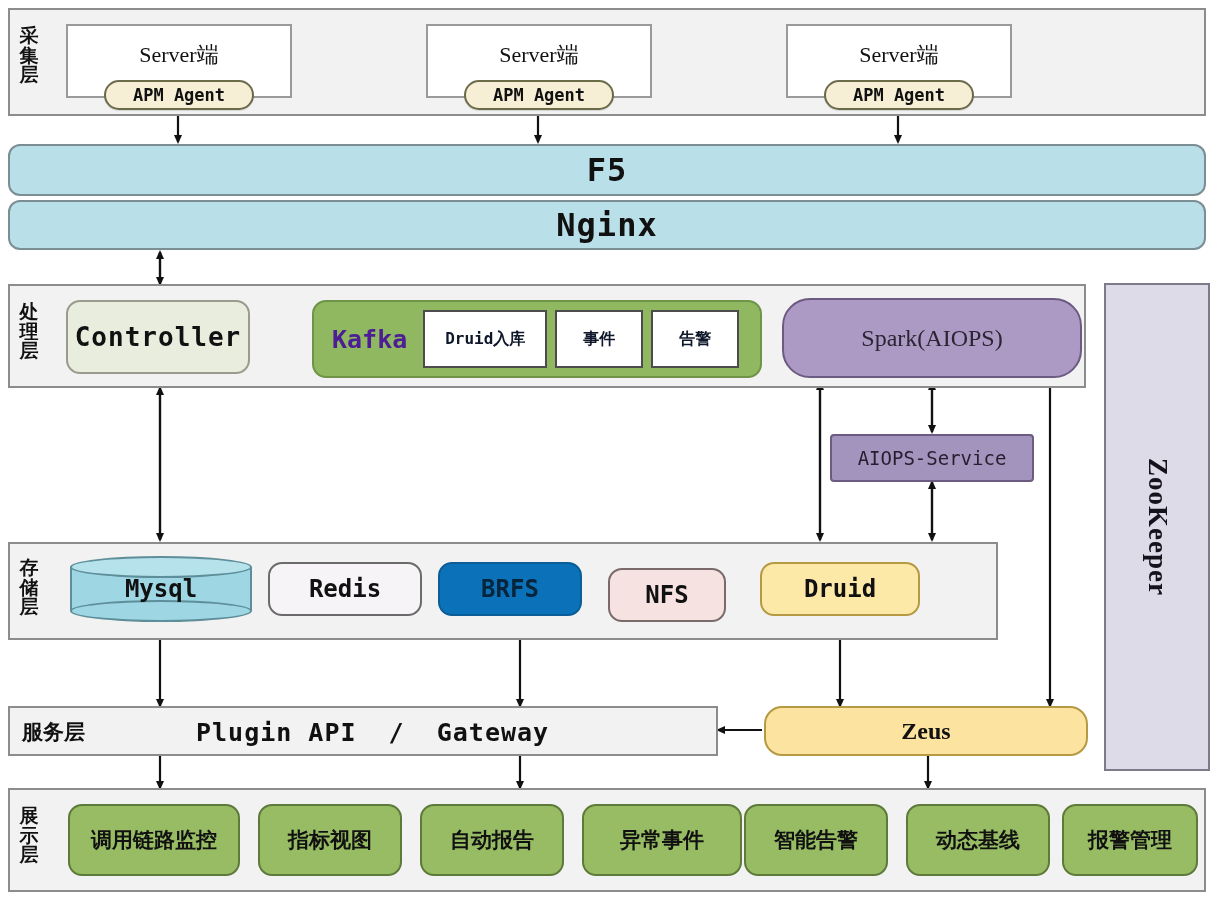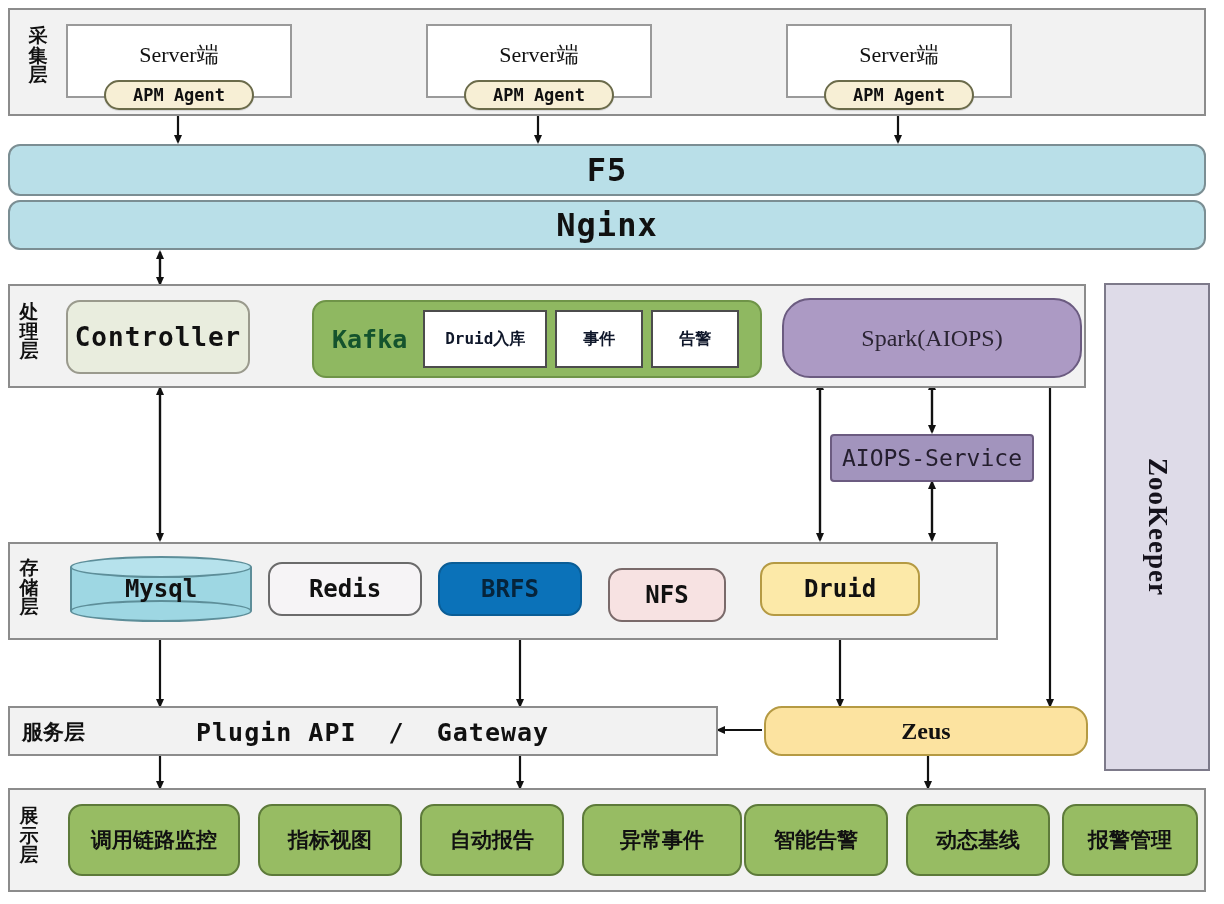--- a/index.html
+++ b/index.html
@@ -97,21 +97,21 @@
     display:flex;
     align-items:center;
     justify-content:flex-start;
     padding-left:10px;
     gap:8px;
   }
   .kafka-title {
     font-family:"DejaVu Sans Mono", monospace;
     font-weight:bold;
     font-size:25px;
-    color:#14532d;
+    color:#4c1d95;
     padding:0 8px;
   }
   .kafka-sub {
     background:#ffffff;
     border:2px solid #4c4c4c;
     height:58px;
     display:flex;
     align-items:center;
     justify-content:center;
     font-family:"DejaVu Sans Mono", monospace;
@@ -128,21 +128,21 @@
     border-radius:28px;
     font-family:"Liberation Serif", serif;
     font-size:24px;
     color:#2b2433;
   }
   .aiops-svc {
     background:#a294bd;
     border:2px solid #6b5b80;
     border-radius:4px;
     font-family:"DejaVu Sans Mono", monospace;
-    font-size:23px;
+    font-size:19px;
     color:#241e2e;
   }
 
   .store-generic {
     border-radius:14px;
     font-family:"DejaVu Sans Mono", monospace;
     font-weight:bold;
     font-size:24px;
     border:2px solid #6b6b6b;
     background:#f6f4f6;
@@ -283,21 +283,21 @@
       <line x1="762" y1="730" x2="718" y2="730" marker-end="url(#ah)"></line>
 
       <line x1="160" y1="755" x2="160" y2="788" marker-end="url(#ah)"></line>
       <line x1="520" y1="755" x2="520" y2="788" marker-end="url(#ah)"></line>
 
       <line x1="928" y1="755" x2="928" y2="788" marker-end="url(#ah)"></line>
     </g>
   </svg>
 
   <div class="layer-band" style="left:8px; top:8px; width:1198px; height:108px;"></div>
-  <div class="layer-label-v" style="left:16px; top:26px;margin-left:9px;">采集层</div>
+  <div class="layer-label-v" style="left:16px; top:26px;">采集层</div>
 
   <div class="node server-box" style="left:66px; top:24px; width:226px; height:74px;">
     <span>Server端</span>
   </div>
   <div class="node apm-pill" style="left:104px; top:80px; width:150px; height:30px;">
     <span>APM Agent</span>
   </div>
 
   <div class="node server-box" style="left:426px; top:24px; width:226px; height:74px;">
     <span>Server端</span>

